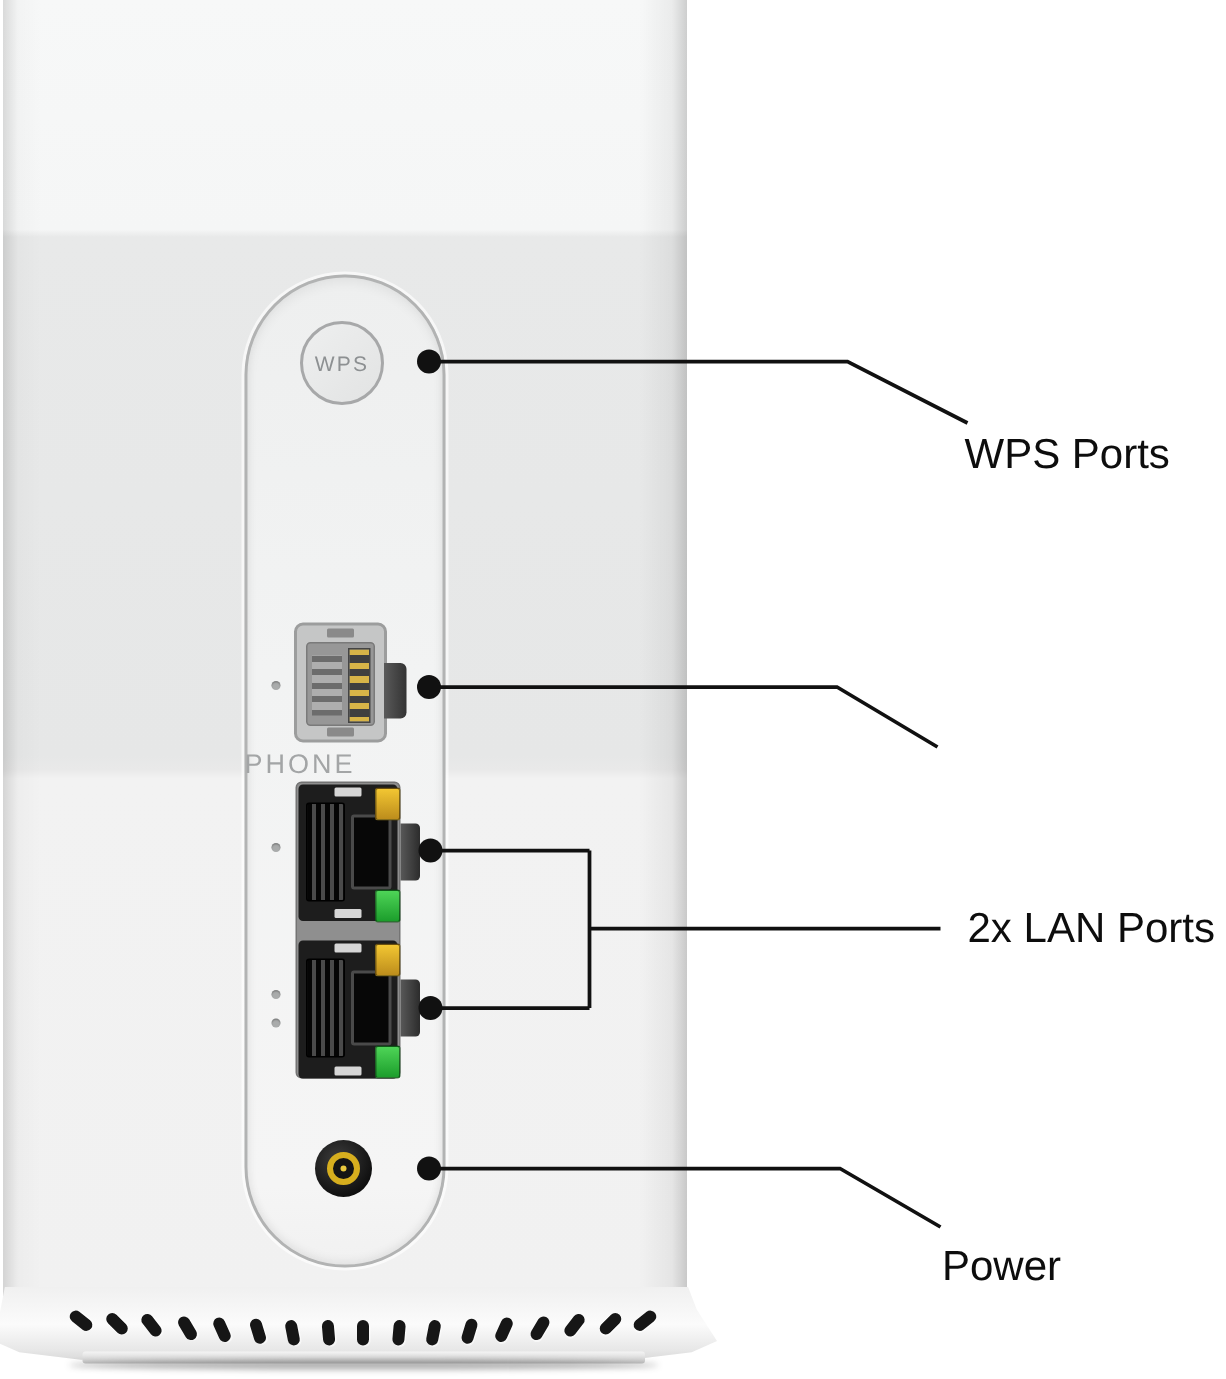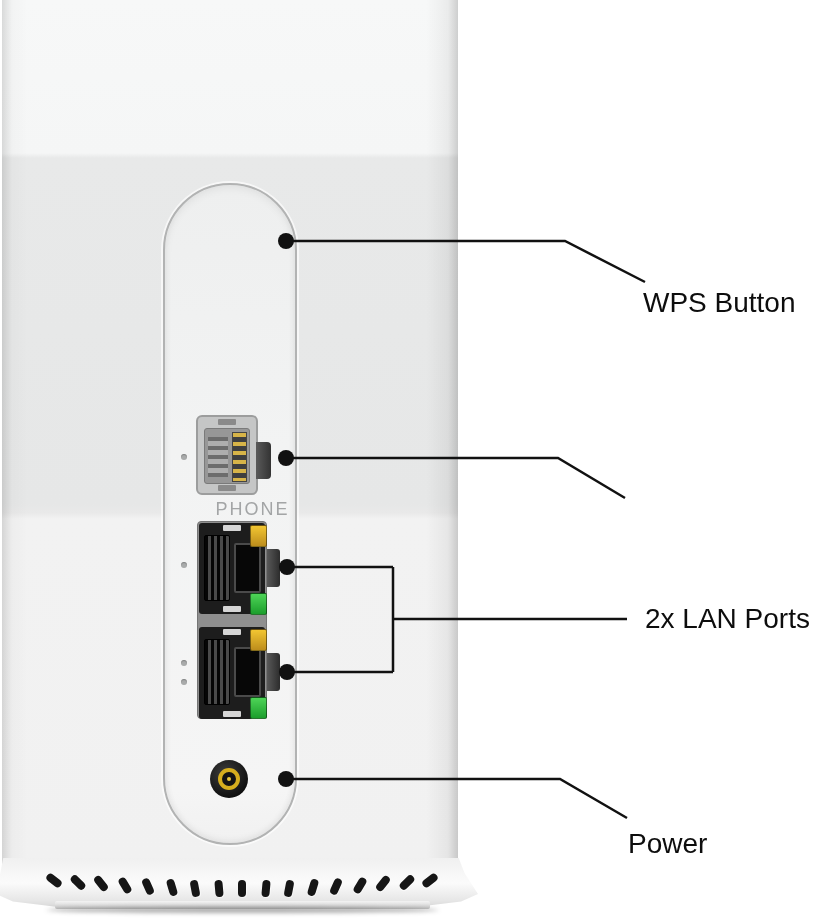--- a/index.html
+++ b/index.html
@@ -100,22 +100,22 @@
   .led.yellow { background:linear-gradient(#f2c632,#bd8d1c); }
   .led.green  { background:linear-gradient(#4ed457,#1c9e2c); }
   .latch {
     position:absolute; width:13px; height:38px;
     background:linear-gradient(90deg,#585858,#2c2c2c); border-radius:0 3px 3px 0;
   }
   
   .ind-dot { position:absolute; width:6px; height:6px; border-radius:50%; background:#a9abab; box-shadow:inset 0 1px 1px rgba(0,0,0,0.25); }
   
   .port-caption {
-    position:absolute; left:163px; width:134px; text-align:center;
-    color:#a3a5a6; letter-spacing:2px;padding-left:45px;
+    position:absolute; left:163px; width:134px; 
+    color:#a3a5a6; letter-spacing:2px;
   }
   .caption-phone { top:499px; font-size:18px; }
   .caption-lan   { top:722px; font-size:22px; }
   
   .power-outer {
     position:absolute; left:210px; top:760px; width:38px; height:38px; border-radius:50%;
     background:radial-gradient(circle at 40% 35%, #3d3d3d, #0e0e0e 75%);
   }
   .power-ring {
     position:absolute; left:8px; top:8px; width:22px; height:22px; border-radius:50%;
@@ -159,20 +159,23 @@
     <div class="vent" style="--r:31deg;--ty:5px"></div>
     <div class="vent" style="--r:38deg;--ty:3px"></div>
     <div class="vent" style="--r:45deg;--ty:2px"></div>
     <div class="vent" style="--r:52deg;--ty:0px"></div>
   </div>
   <div class="base-foot"></div>
   <div class="base-shadow"></div>
 
   <div class="panel"></div>
 
+  <div class="wps-btn">
+    <span>WPS</span>
+  </div>
 
   <div class="phone-port">
     <div class="phone-notch-top"></div>
     <div class="phone-inner">
       <div class="phone-slots"></div>
       <div class="phone-pins"></div>
     </div>
     <div class="phone-notch-bot"></div>
     <div class="phone-tab"></div>
   </div>
@@ -213,17 +216,17 @@
     <circle cx="286" cy="241" r="8"></circle>
     <path d="M286 458 H558 L625 498"></path>
     <circle cx="286" cy="458" r="8"></circle>
     <path d="M287 567 H393 M287 672 H393 M393 567 V672 M393 619 H627"></path>
     <circle cx="287" cy="567" r="8"></circle>
     <circle cx="287" cy="672" r="8"></circle>
     <path d="M286 779 H560 L627 818"></path>
     <circle cx="286" cy="779" r="8"></circle>
   </svg>
 
-  <div class="callout-label lbl-wps">WPS Button</div>
+  <div class="callout-label lbl-wps">WPS Ports</div>
   <div class="callout-label lbl-lan">2x LAN Ports</div>
   <div class="callout-label lbl-power">Power</div>
 
 </div>
 
 </body></html>

